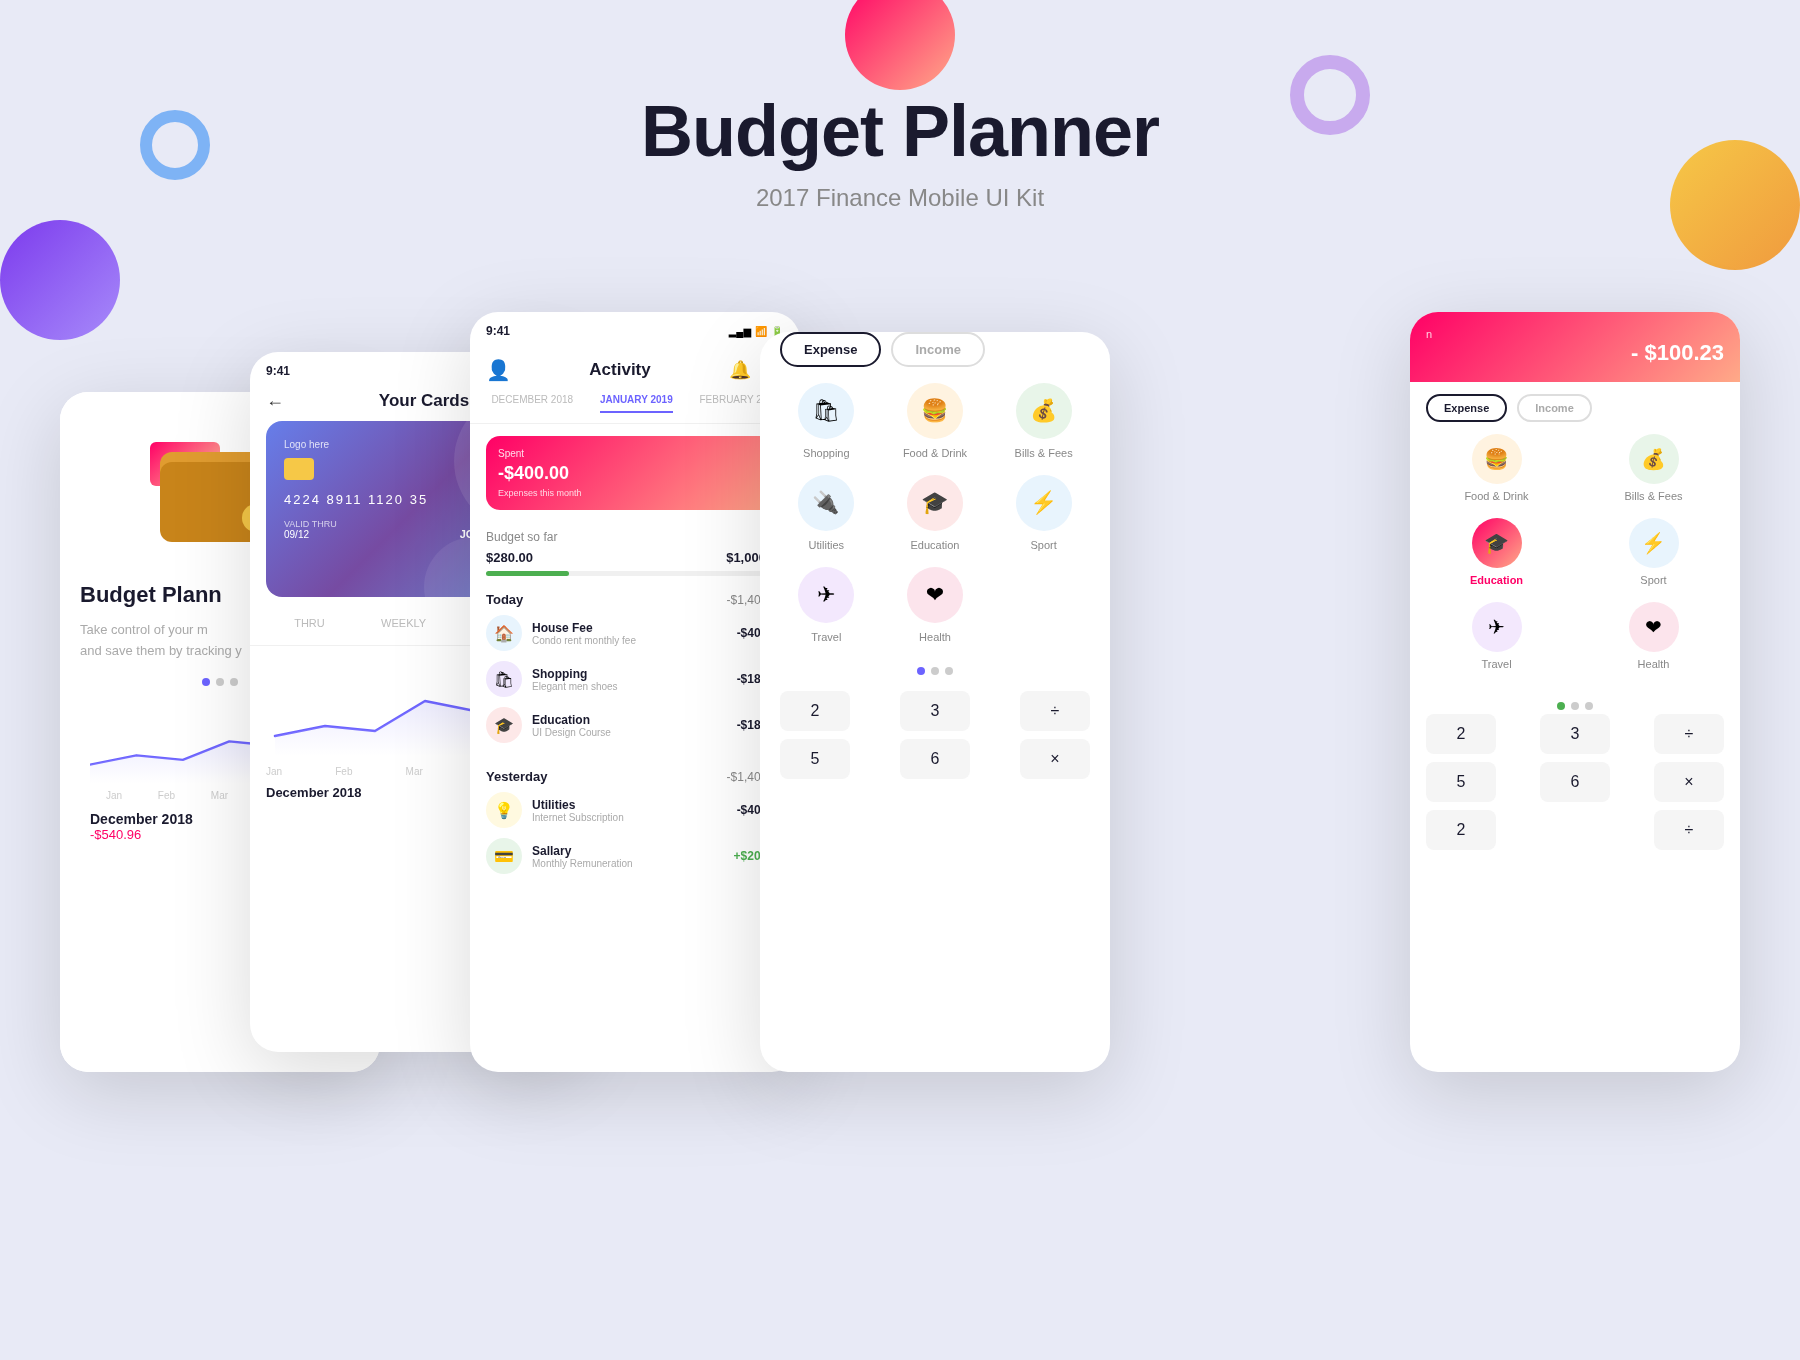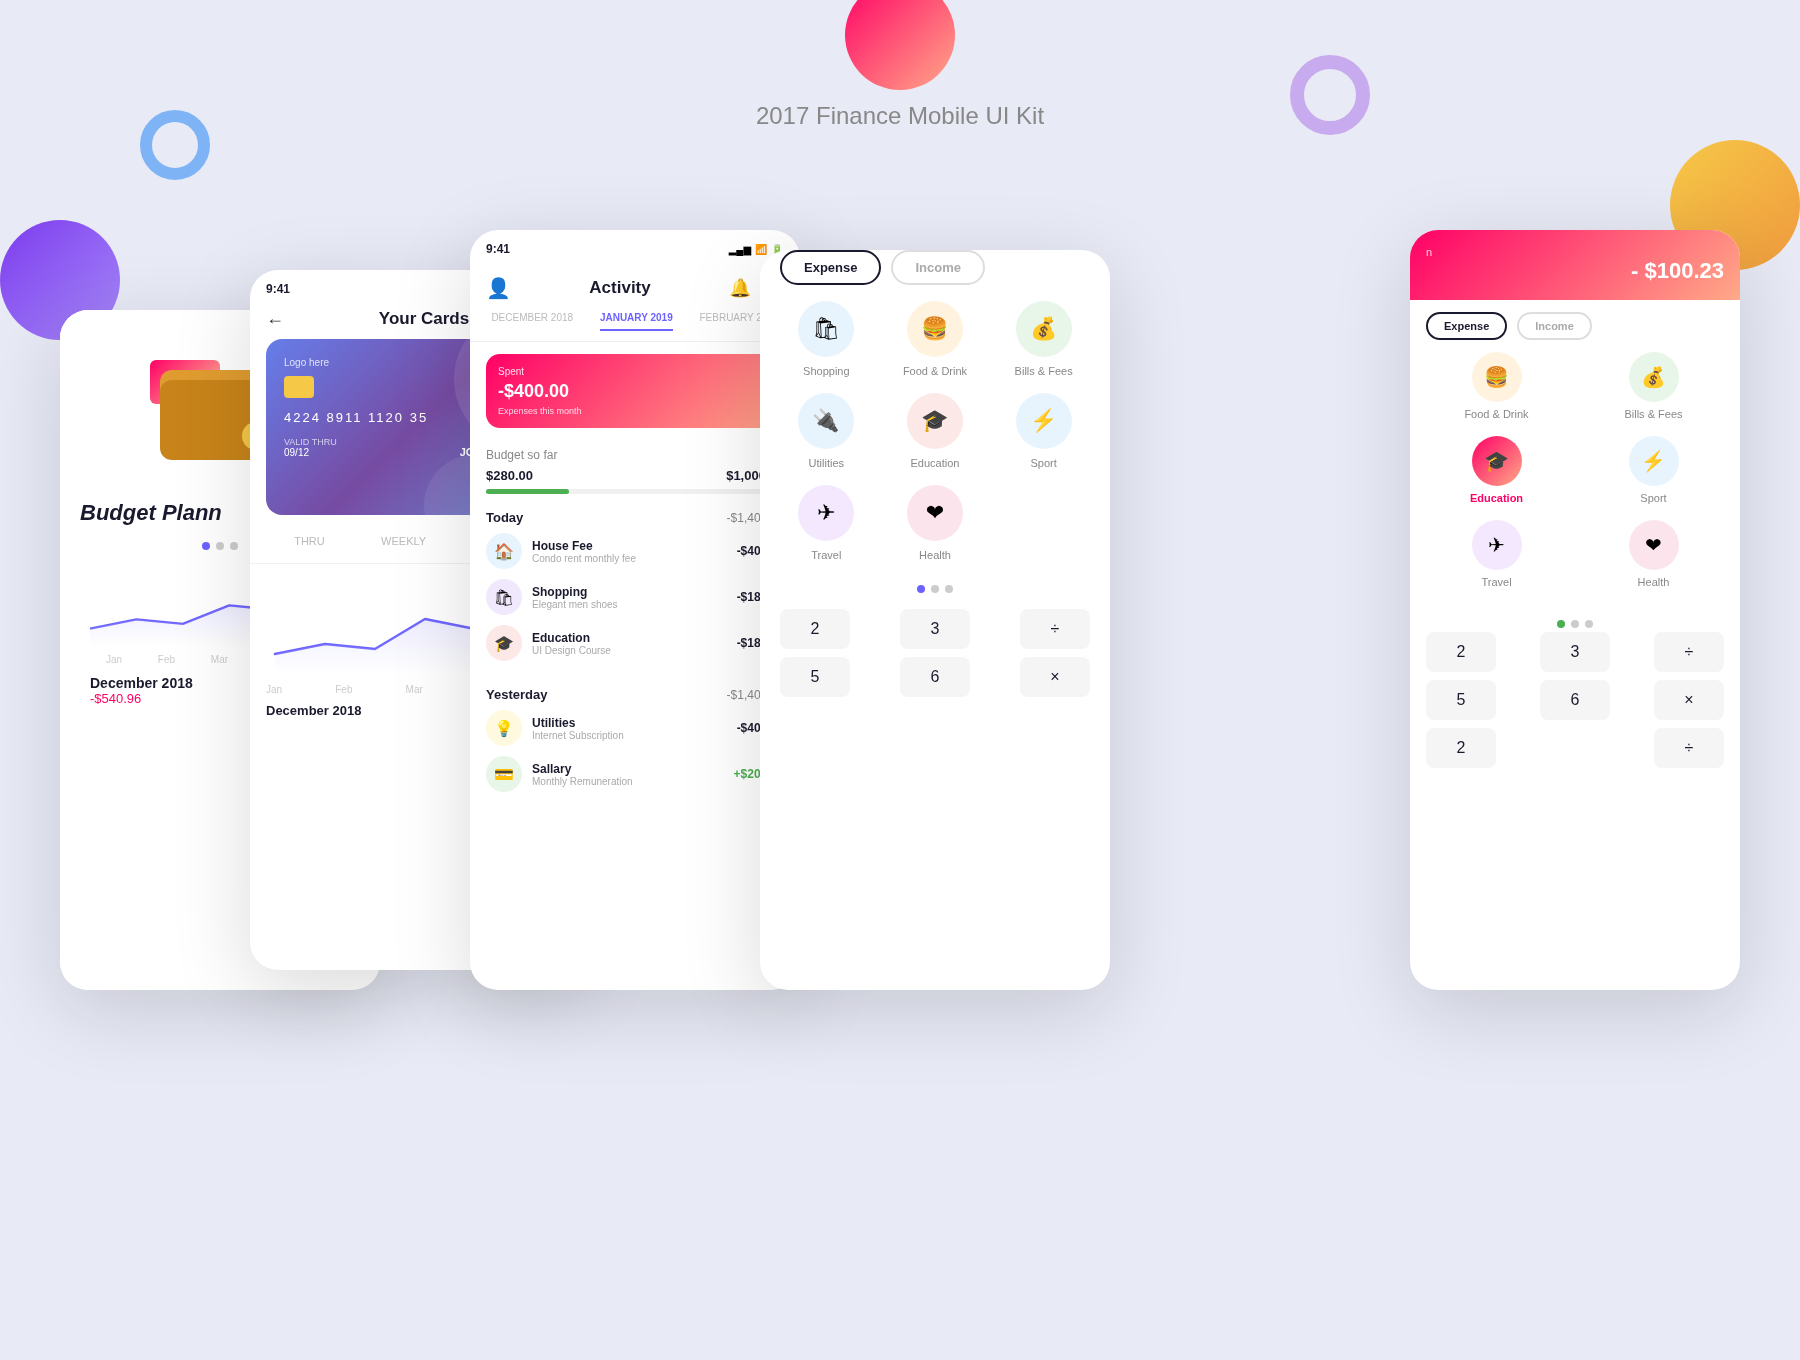--- a/index.html
+++ b/index.html
@@ -94,21 +94,20 @@
     .screen-1-content {
       padding: 30px 20px;
       height: 100%;
       background: #fff;
     }
     .screen-1-title {
       font-size: 22px;
       font-weight: 700;
       color: #1a1a2e;
       margin-bottom: 12px;
-      font-style: italic;
     }
     .screen-1-desc {
       font-size: 13px;
       color: #aaa;
       line-height: 1.6;
     }
     .screen-1-illustration {
       width: 160px;
       height: 120px;
       margin: 20px auto;
@@ -625,35 +624,40 @@
 </head>
 <body>
 
 <div class="blob blob-pink"></div>
 <div class="blob blob-purple-ring"></div>
 <div class="blob blob-blue-ring"></div>
 <div class="blob blob-violet"></div>
 <div class="blob blob-yellow"></div>
 
 <div class="header">
+  <h1 class="header-title">Budget Planner</h1>
   <p class="header-subtitle">2017 Finance Mobile UI Kit</p>
 </div>
 
 <div class="screens-container">
 
   <div class="phone-screen screen-1">
     <div class="screen-1-content">
       <div class="screen-1-illustration">
         <div class="card-mini"></div>
         <div class="wallet-flap"></div>
         <div class="wallet-body">
           <div class="wallet-coin"></div>
         </div>
       </div>
       <div class="screen-1-title">Budget Plann</div>
+      <div class="screen-1-desc">
+        <span>Take control of your m</span><br>
+        <span>and save them by tracking y</span>
+      </div>
       <div class="dots-nav">
         <div class="dot active"></div>
         <div class="dot"></div>
         <div class="dot"></div>
       </div>
       <div class="screen-1-chart">
         <svg class="chart-svg" viewBox="0 0 280 80">
           <polyline points="0,60 50,50 100,55 150,35 200,40 250,20 280,28" fill="none" stroke="#6c63ff" stroke-width="2.5" stroke-linecap="round" stroke-linejoin="round"></polyline>
           <polyline points="0,60 50,50 100,55 150,35 200,40 250,20 280,28 280,80 0,80" fill="url(#grad1)" opacity="0.15"></polyline>
           <defs>

